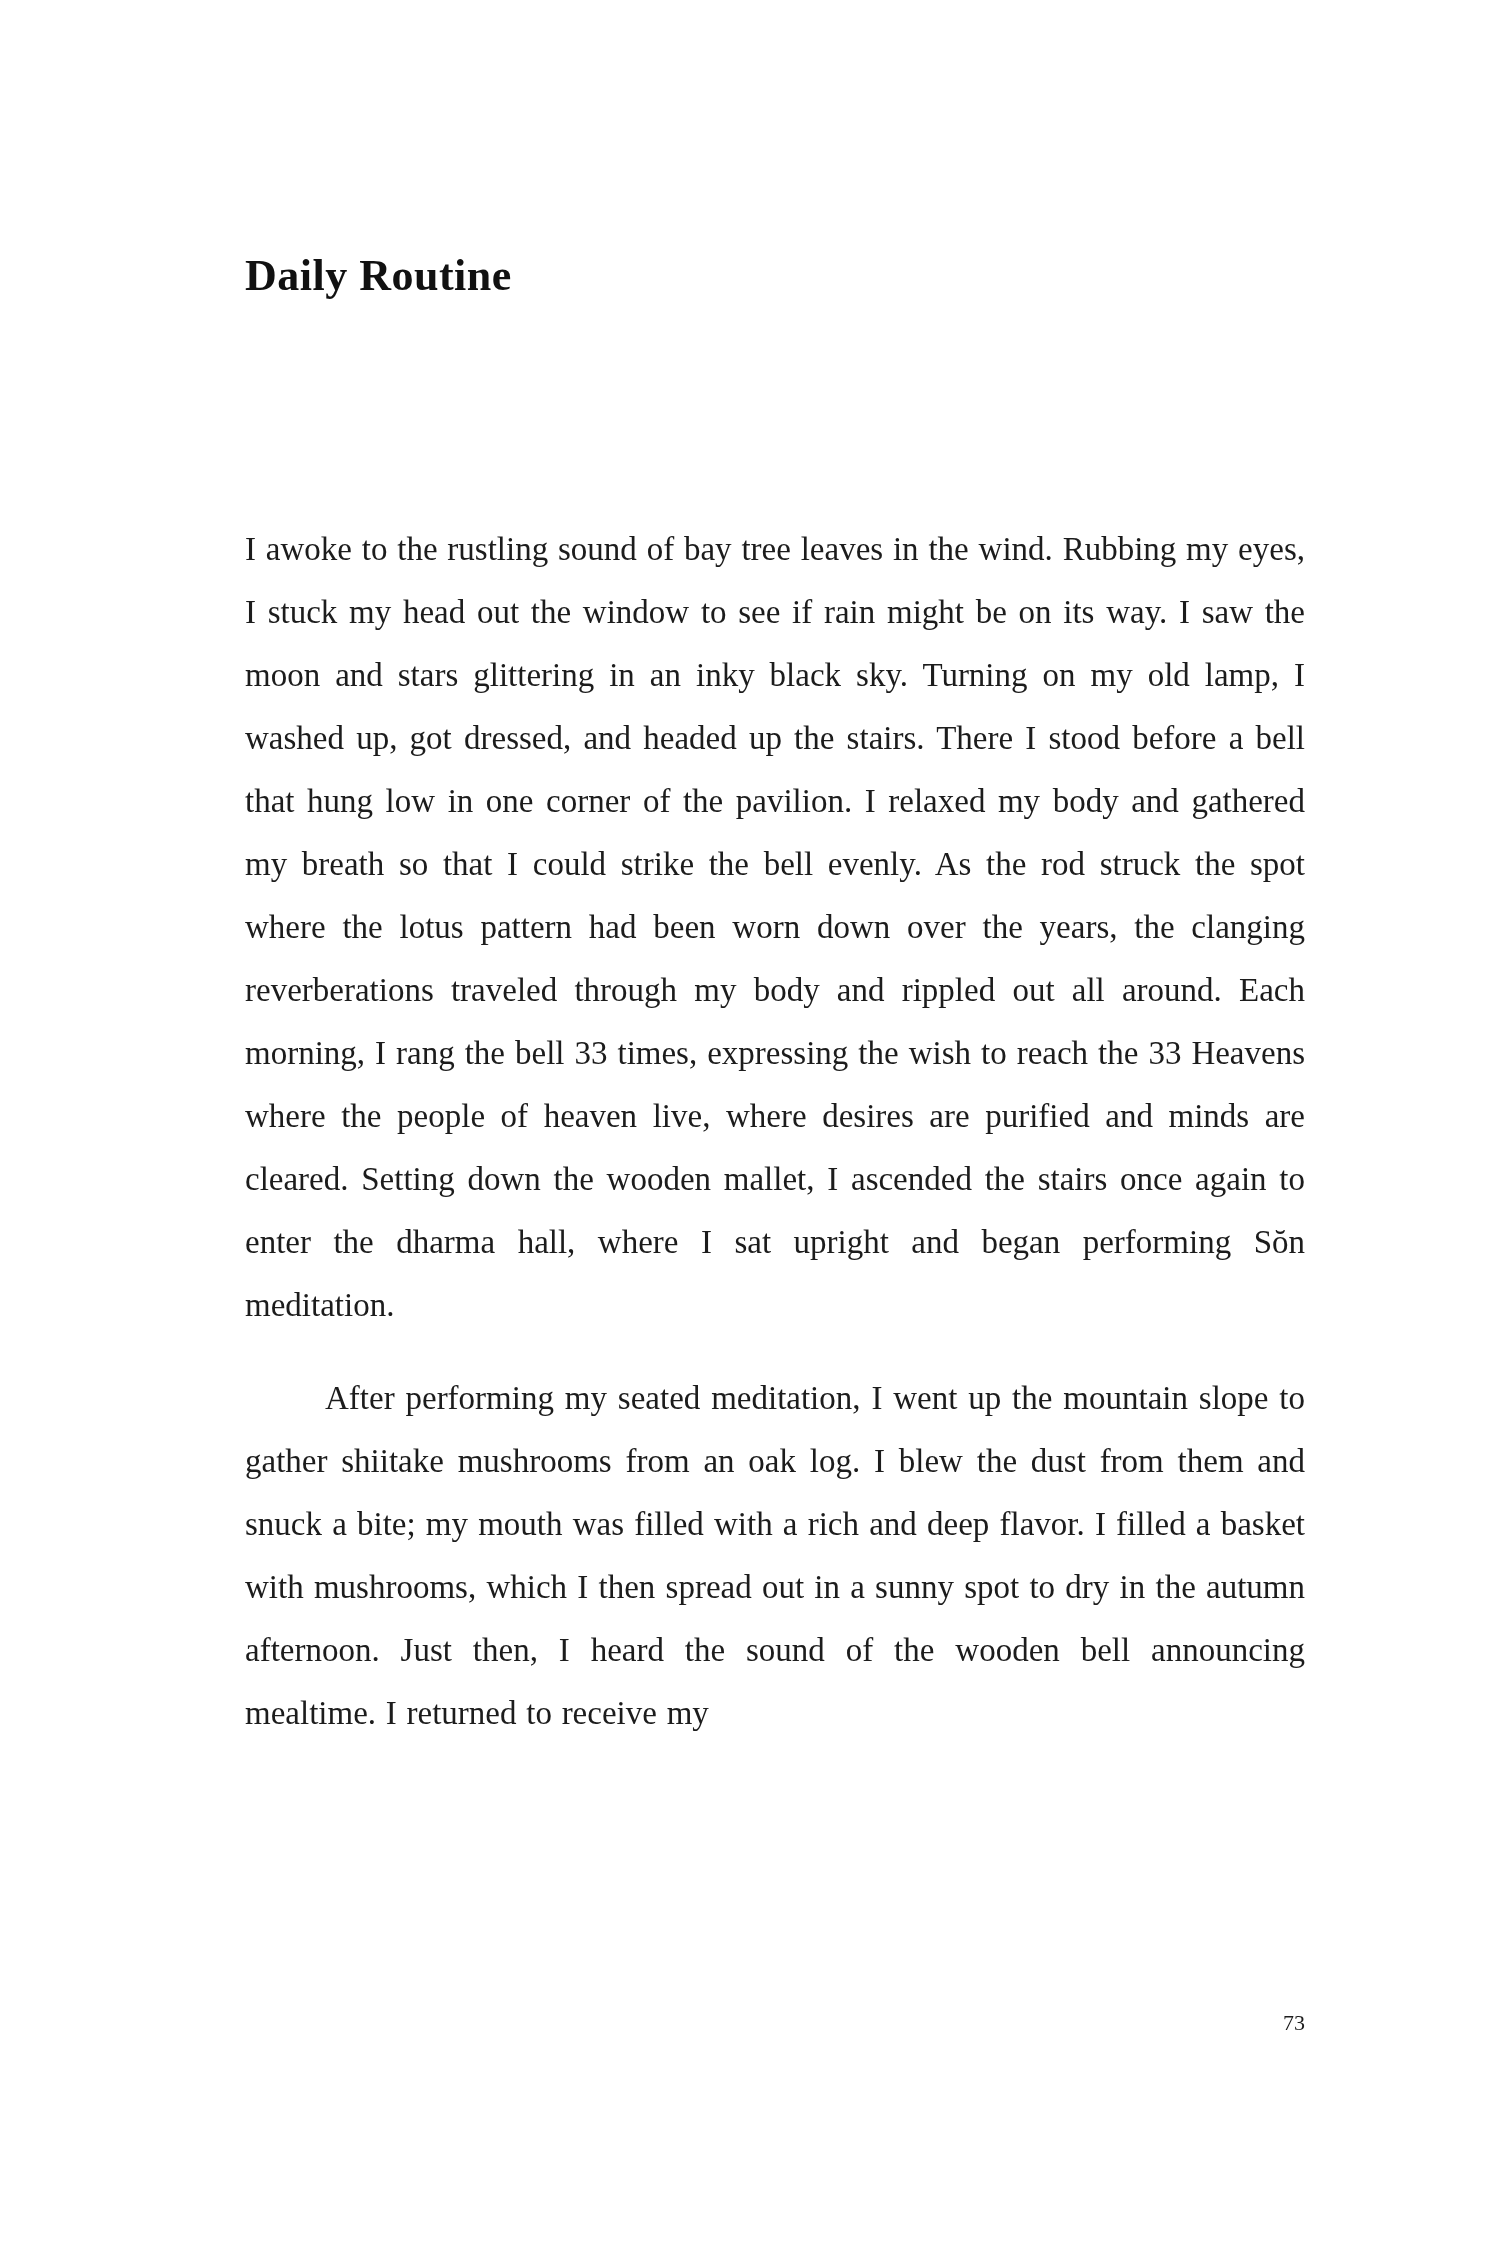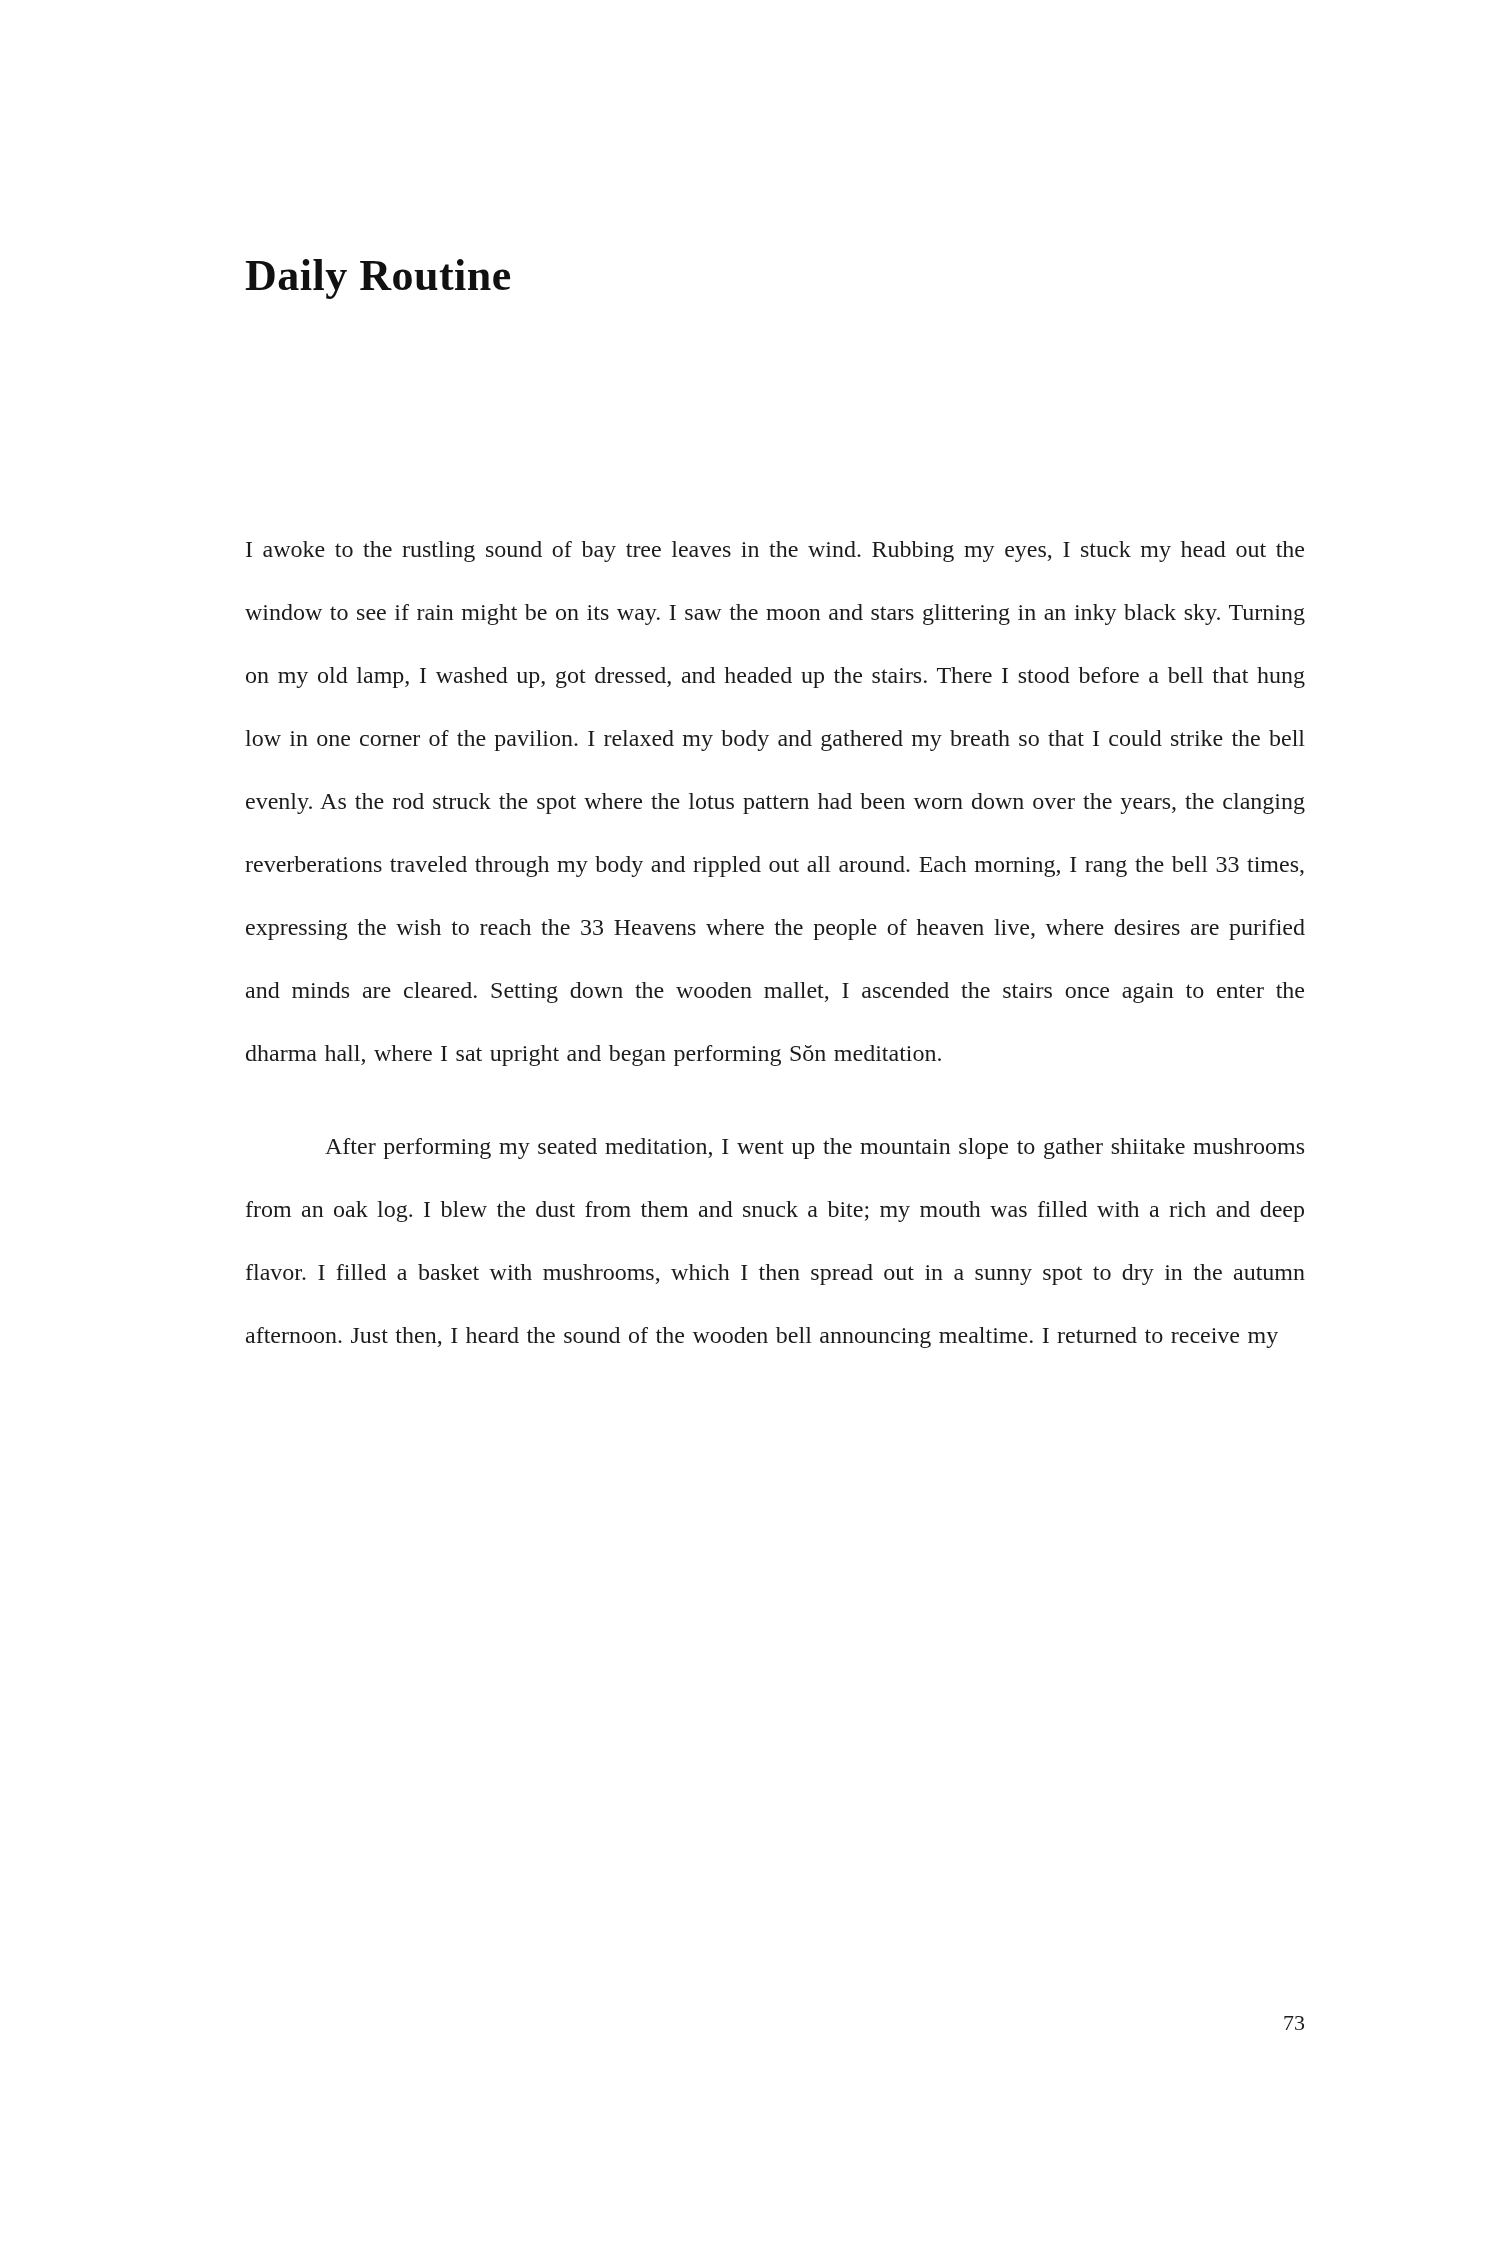--- a/index.html
+++ b/index.html
@@ -31,21 +31,21 @@
     letter-spacing: 0.5px;
     color: #111111;
     margin: 0 0 0 0;
     line-height: 1.1;
   }
   .body-text {
     margin-top: 218px;
   }
   .body-text p {
     margin: 0;
-    font-size: 24px;
+    font-size: 33px;
     line-height: 63px;
     text-align: justify;
     color: #1c1c1c;
     word-spacing: 1.5px;
   }
   .body-text p.indented {
     margin-top: 30px;
     text-indent: 80px;
   }
   .page-number {

